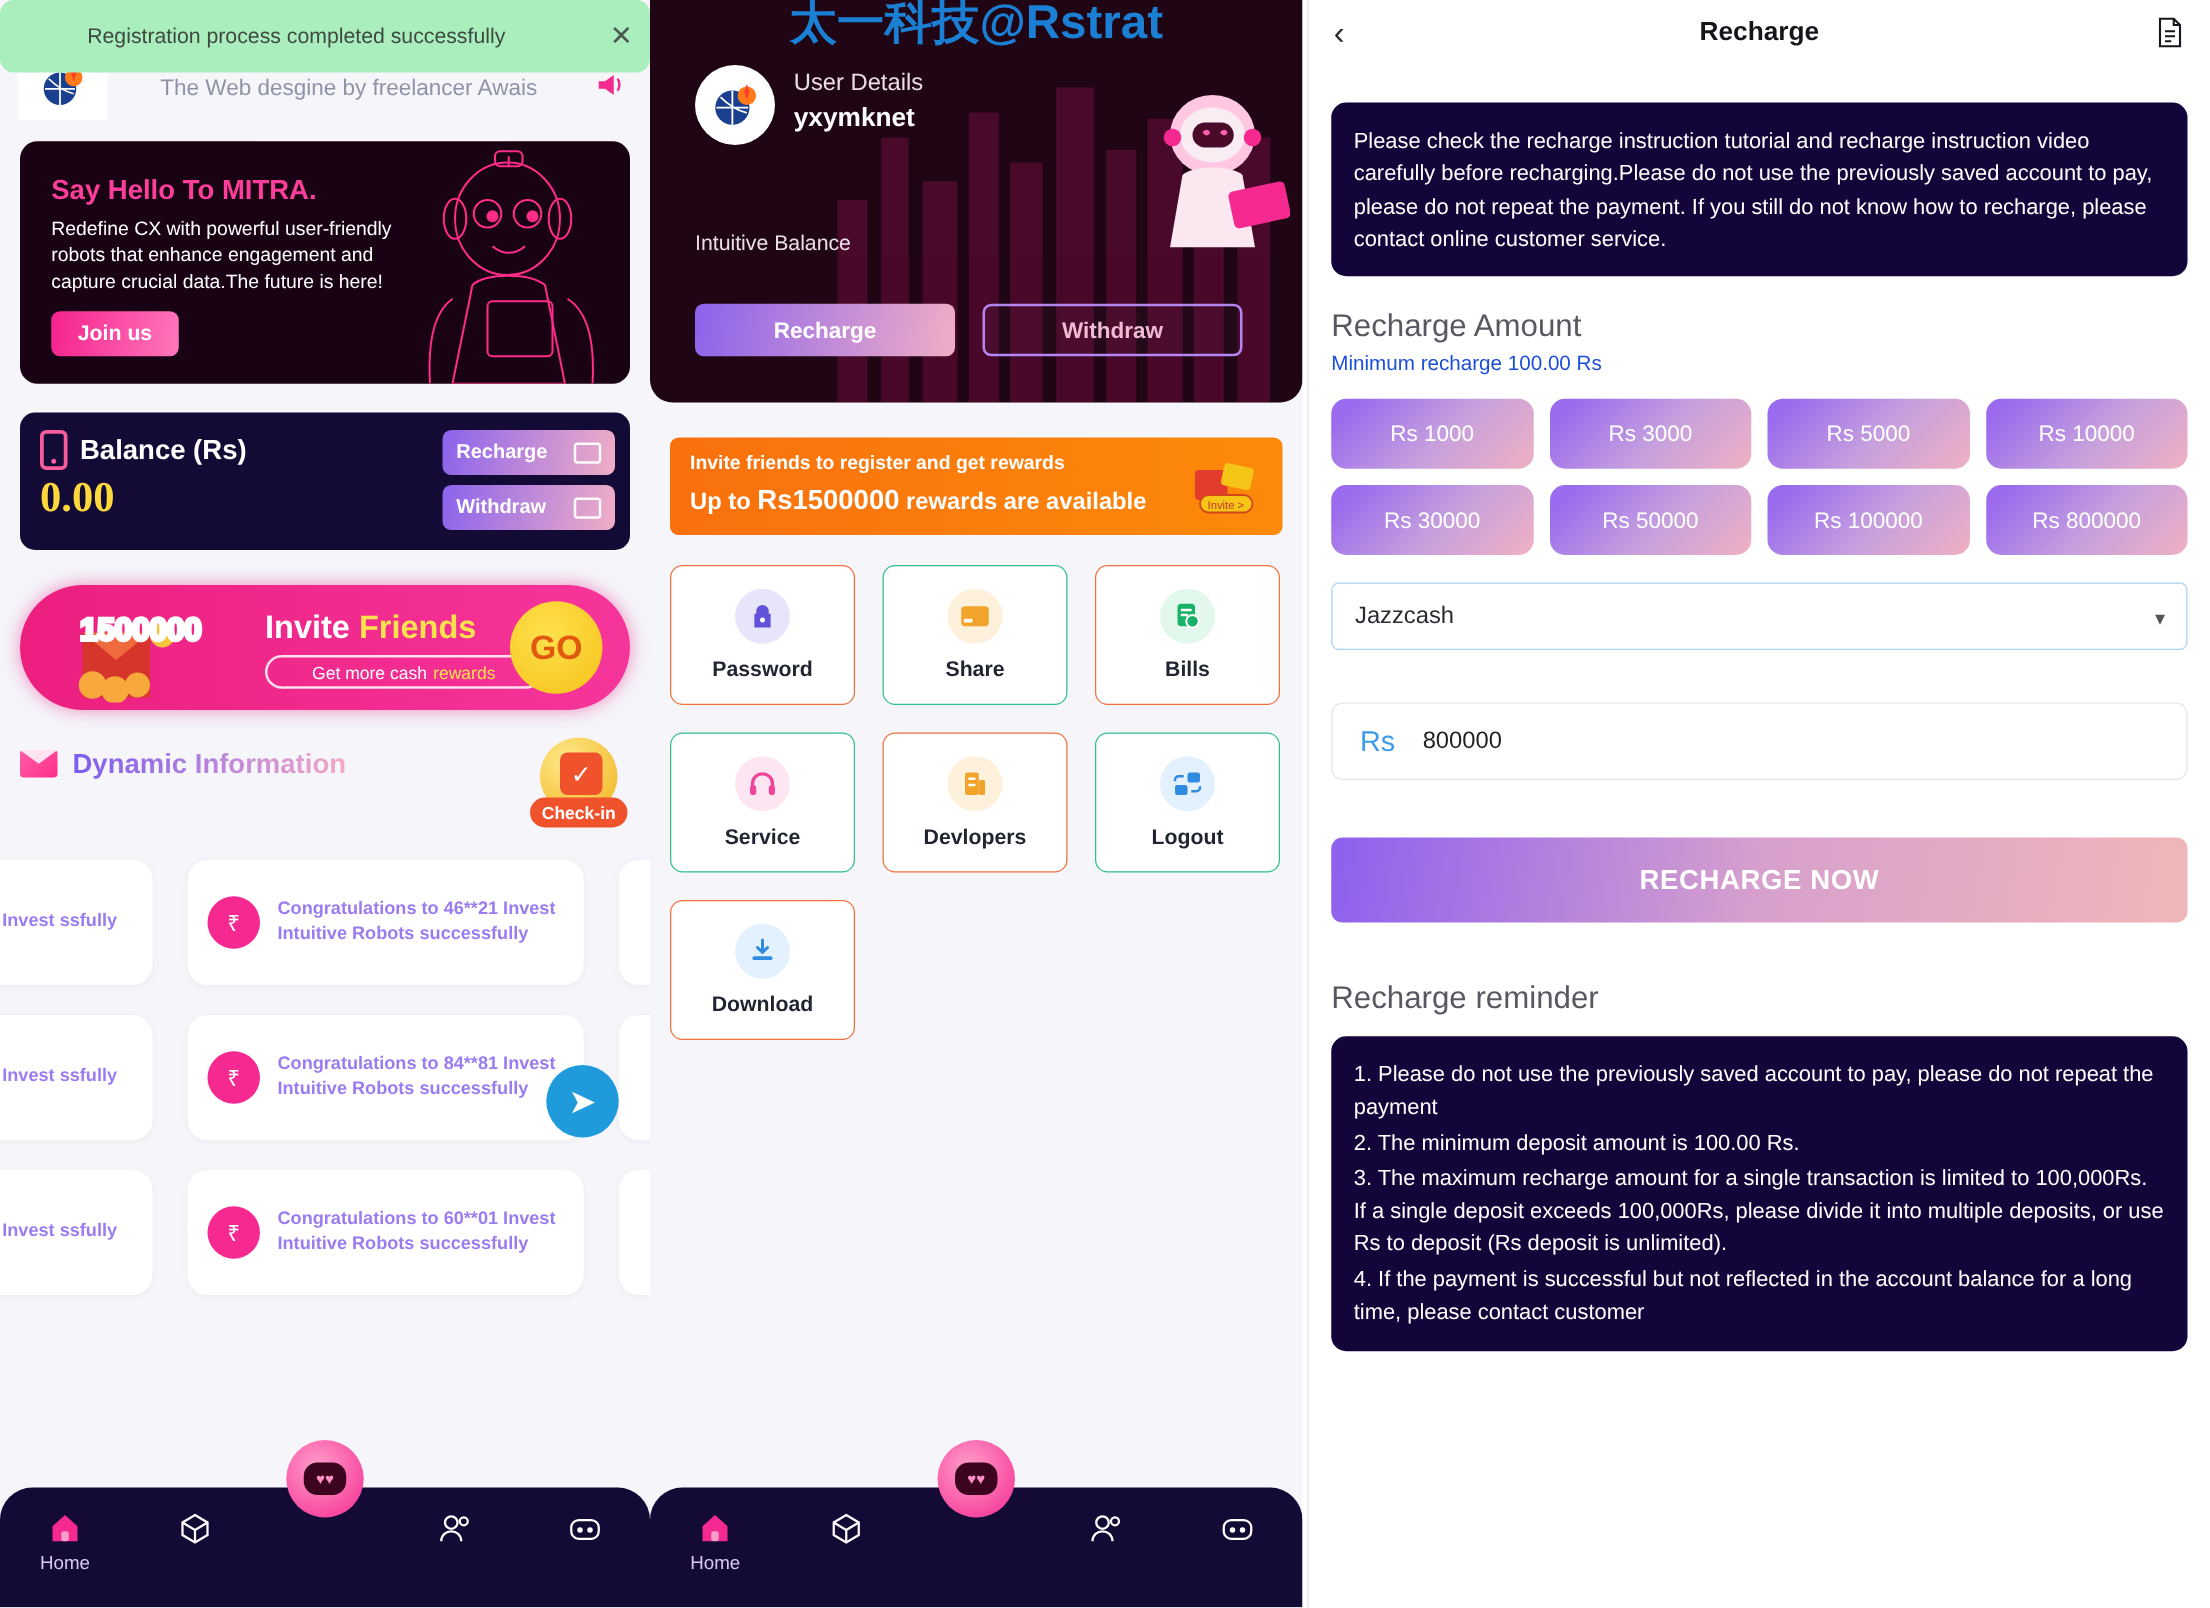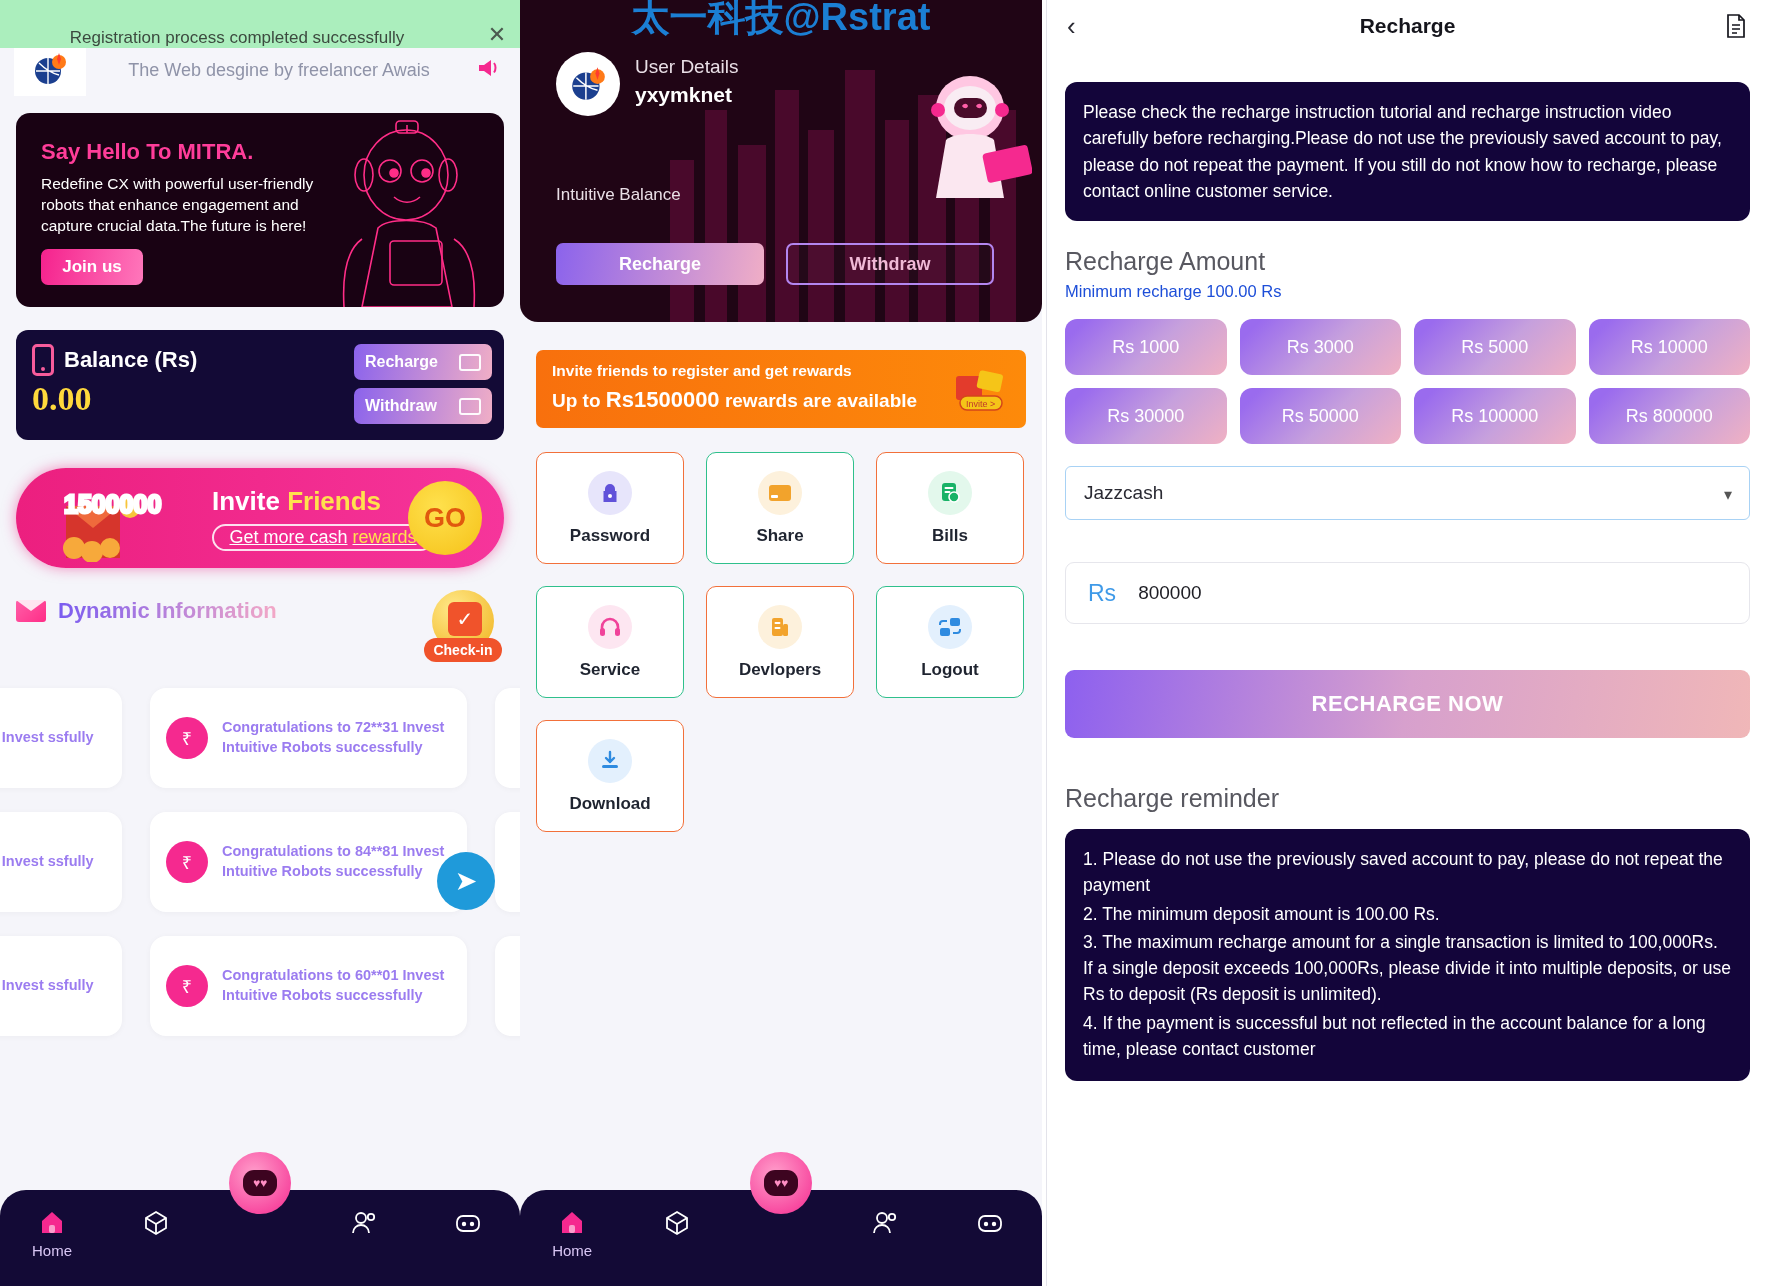--- a/index.html
+++ b/index.html
@@ -10,22 +10,22 @@
     overflow: hidden;
   }
   .stage { position: relative; width: 1768px; height: 1286px; }
 
   
   .panel1 {
     position: absolute; left: 0; top: 0; width: 520px; height: 1286px;
     background: #f5f5fa; overflow: hidden;
   }
   .toast {
-    position: absolute; left: 0; top: 0; width: 520px; height: 48px;
-    background: #abeebd; display: flex; align-items: flex-end; z-index: 40;
+    position: absolute; left: 0; top: 0; width: 520px; height: 58px;
+    background: #abeebd; display: flex; align-items: center; z-index: 40; border-radius: 11px;
   }
   .toast-text { flex: 1; text-align: center; font-size: 17px; color: #3c4a3f; }
   .toast-close { width: 46px; text-align: center; font-size: 22px; color: #4b5a4f; cursor: pointer; }
 
   .p1-topbar {
     position: absolute; left: 0; top: 40px; width: 520px; height: 60px;
     display: flex; align-items: center; padding: 0 14px; z-index: 5;
   }
   .p1-logo {
     width: 72px; height: 52px; background: #fff; display: flex;
@@ -76,21 +76,21 @@
   }
   .ib-amount { position: absolute; left: 48px; top: 22px; font-size: 25px; font-weight: bold; color: #fff;
                -webkit-text-stroke: 3px #fff; paint-order: stroke fill; color:#fff; }
   .envelope { position:absolute; left: 28px; top: 18px; width: 110px; height: 76px; }
   .ib-title { position: absolute; left: 196px; top: 18px; font-size: 26px; font-weight: bold; color: #fff; }
   .ib-title b { color: #ffe14d; }
   .ib-sub {
     position: absolute; left: 196px; top: 56px; width: 222px; height: 27px;
     border: 2px solid rgba(255,255,255,.85); border-radius: 14px;
     display: flex; align-items: center; justify-content: center;
-    font-size: 18px; color: #fff; text-decoration: underline;
+    font-size: 14px; color: #fff;
   }
   .ib-sub i { color: #ffe14d; font-style: normal; margin-left: 5px; }
   .go-badge {
     position: absolute; right: 22px; top: 13px; width: 74px; height: 74px; border-radius: 50%;
     background: radial-gradient(circle at 40% 35%, #ffe14d, #f5c118);
     display: flex; align-items: center; justify-content: center;
     font-size: 27px; font-weight: bold; color: #e1590e; cursor: pointer;
   }
 
   .dyn-row { position: absolute; left: 16px; top: 598px; display: flex; align-items: center; gap: 12px; }
@@ -344,21 +344,21 @@
       <div class="checkin-label">Check-in</div>
     </div>
 
     <div class="feed">
       <div class="feed-row">
         <div class="feed-card w1">
             <span class="feed-txt">*65 Invest ssfully</span>
           </div>
         <div class="feed-card w2">
           <span class="wallet-ico">₹</span>
-          <span class="feed-txt">Congratulations to 72**31 Invest Intuitive Robots successfully</span>
+          <span class="feed-txt">Congratulations to 46**21 Invest Intuitive Robots successfully</span>
         </div>
         <div class="feed-card w1"></div>
       </div>
       <div class="feed-row">
         <div class="feed-card w1">
             <span class="feed-txt">*25 Invest ssfully</span>
           </div>
         <div class="feed-card w2">
           <span class="wallet-ico">₹</span>
           <span class="feed-txt">Congratulations to 84**81 Invest Intuitive Robots successfully</span>

